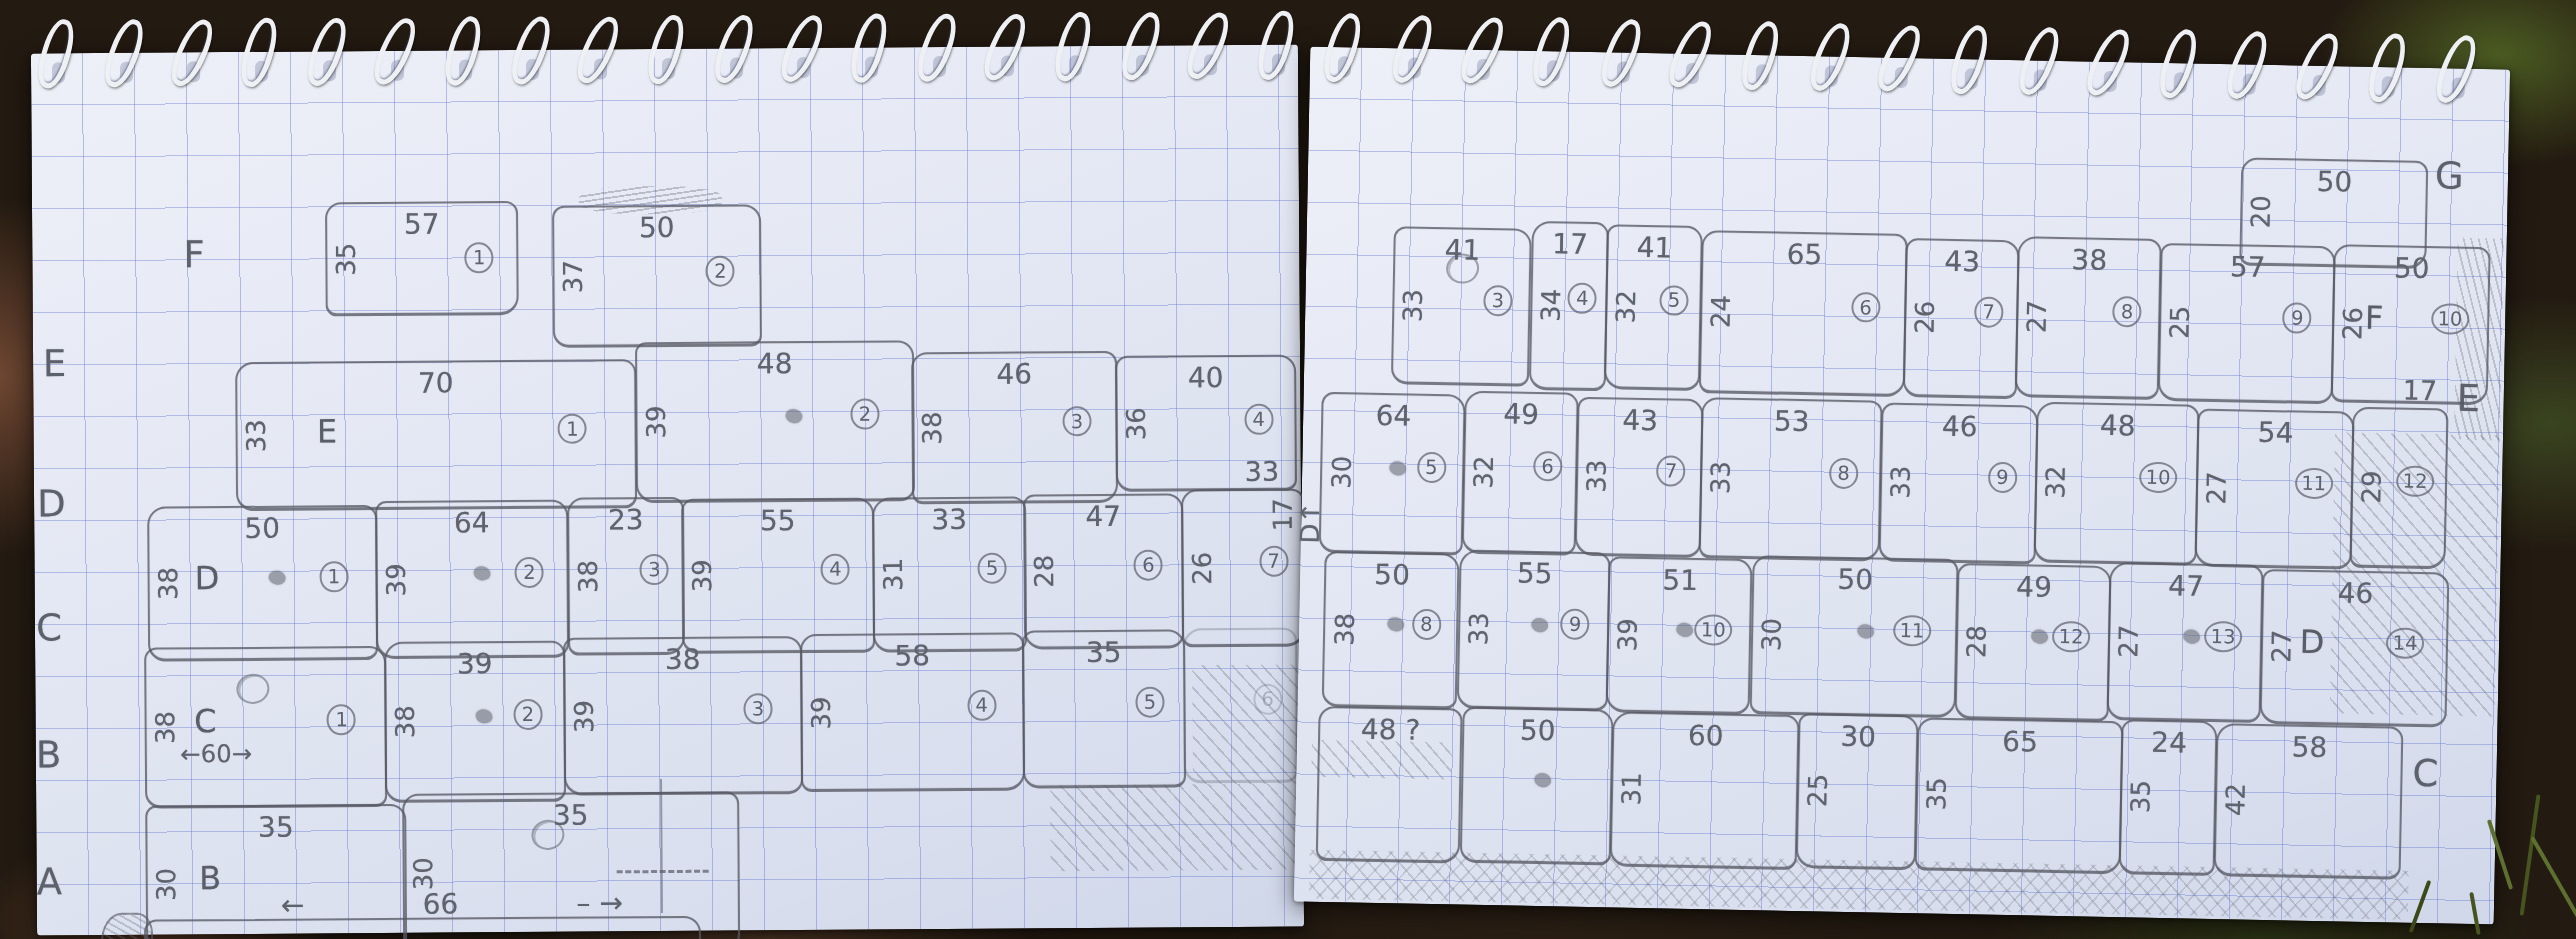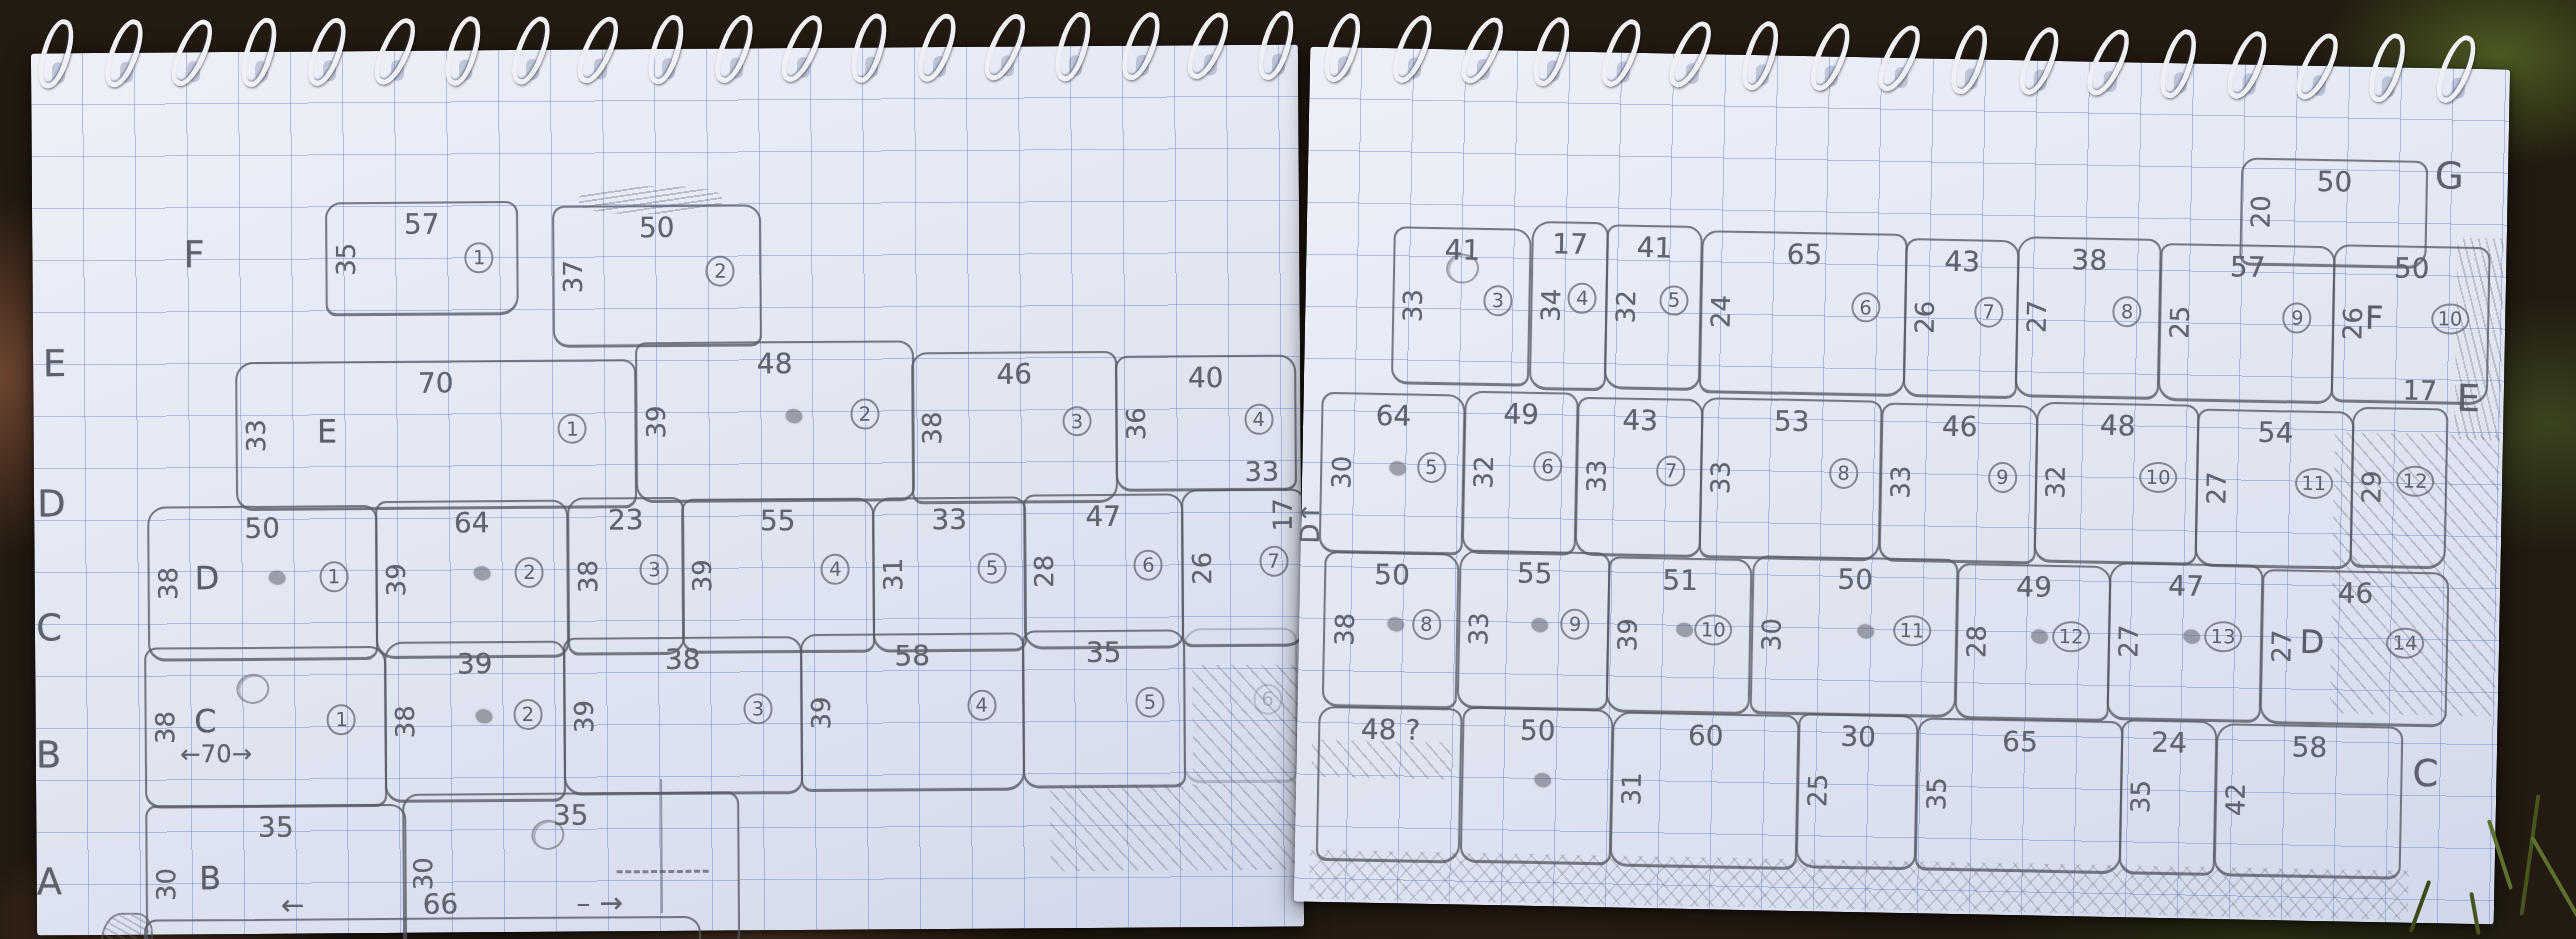--- a/index.html
+++ b/index.html
@@ -216,21 +216,21 @@
         <div class="circ">6</div>
       </div>
       <div class="stone" style="left: 1147px; top: 444px; width: 119px; height: 153px; border-radius: 16px 12.2px 18.3px 11px;">
         <div class="num vert">26</div>
         <div class="num above">33</div>
         <div class="circ">7</div>
       </div>
       <div class="stone" style="left: 109px; top: 595px; width: 238px; height: 156px; border-radius: 12.2px 17px 11px 16px;">
         <div class="num vert">38</div>
         <div class="letter">C</div>
-        <div class="extra">←70→</div>
+        <div class="extra">←60→</div>
         <div class="ring"></div>
         <div class="circ">1</div>
       </div>
       <div class="stone" style="left: 349px; top: 591px; width: 177px; height: 156px; border-radius: 18.3px 13.4px 12.2px 17px;">
         <div class="num top">39</div>
         <div class="num vert">38</div>
         <div class="dot"></div>
         <div class="circ">2</div>
       </div>
       <div class="stone" style="left: 528px; top: 588px; width: 235px; height: 153px; border-radius: 11px 16px 14.7px 18.3px;">

